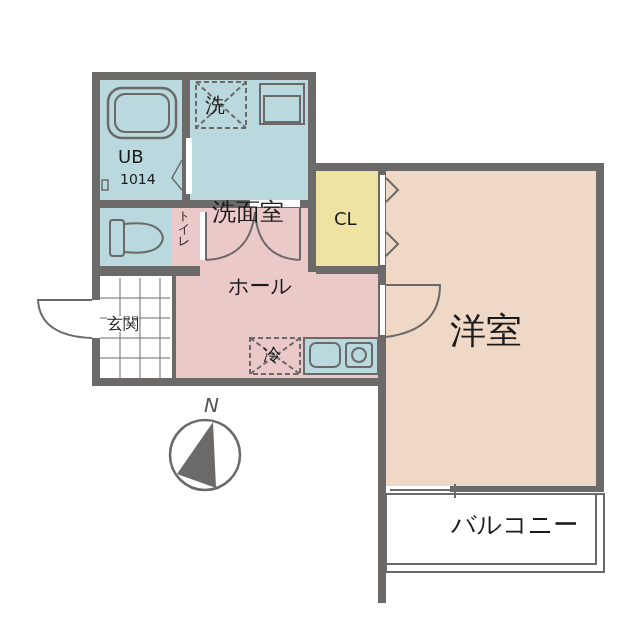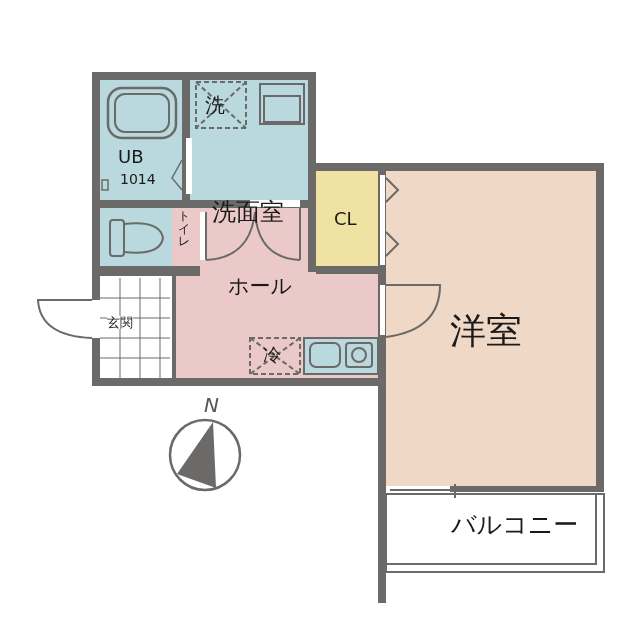--- a/index.html
+++ b/index.html
@@ -104,17 +104,17 @@
   </g>
 </svg>
 
 <div class="lbl" style="left:118px;top:148px;font-size:18px;">UB</div>
 <div class="lbl" style="left:114px;top:172px;font-size:14px;margin-left:6px;">1014</div>
 <div class="lbl" style="left:205px;top:95px;font-size:20px;">洗</div>
 <div class="lbl" style="left:212px;top:152px;font-size:24px;margin-top:48px;">洗面室</div>
 <div class="lbl" style="left:178px;top:210px;font-size:12px;width:16px;white-space:normal;word-break:break-all;line-height:1.05;">トイレ</div>
 <div class="lbl" style="left:334px;top:210px;font-size:18px;">CL</div>
 <div class="lbl" style="left:228px;top:276px;font-size:21px;">ホール</div>
-<div class="lbl" style="left:107px;top:316px;font-size:13px;background:#fff;">玄関</div>
+<div class="lbl" style="left:107px;top:316px;font-size:16px;background:#fff;">玄関</div>
 <div class="lbl" style="left:263px;top:346px;font-size:18px;">冷</div>
 <div class="lbl" style="left:450px;top:313px;font-size:36px;">洋室</div>
 <div class="lbl" style="left:423px;top:512px;font-size:25px;margin-left:28px;">バルコニー</div>
 <div class="lbl" style="left:204px;top:395px;font-size:20px;color:#555;font-style:italic;">N</div>
 
 </body></html>

